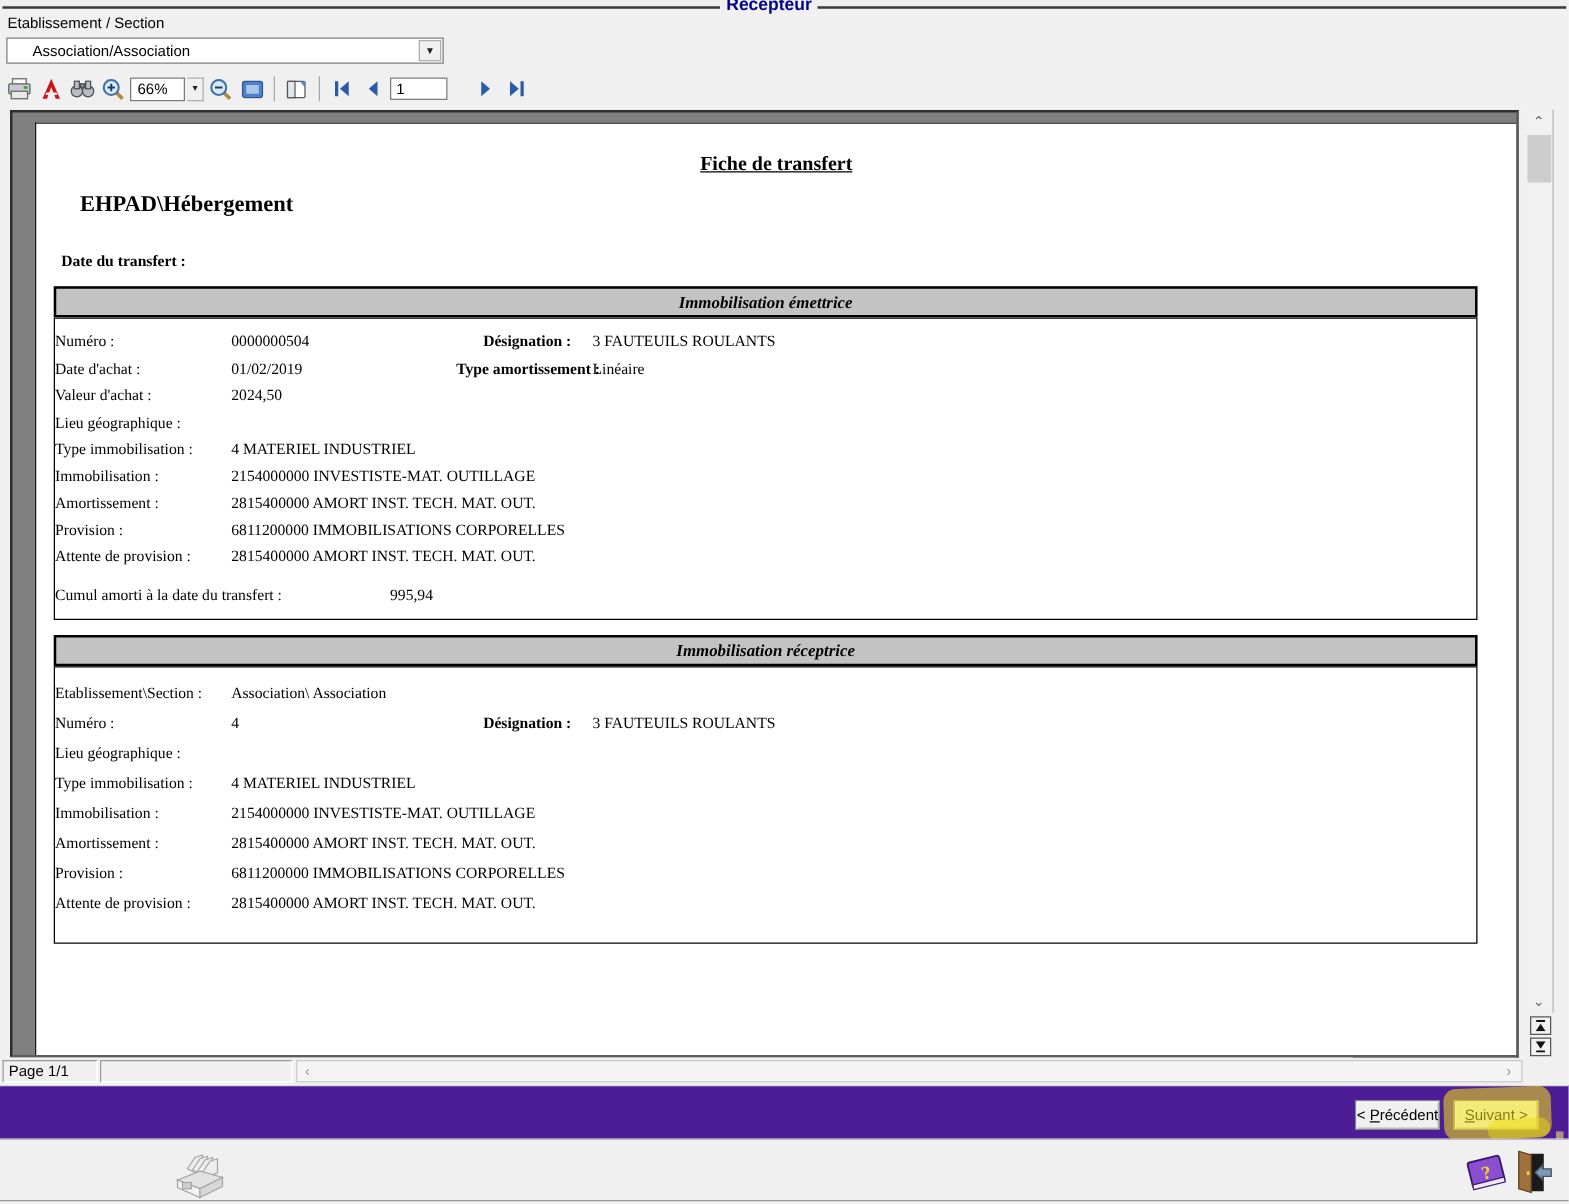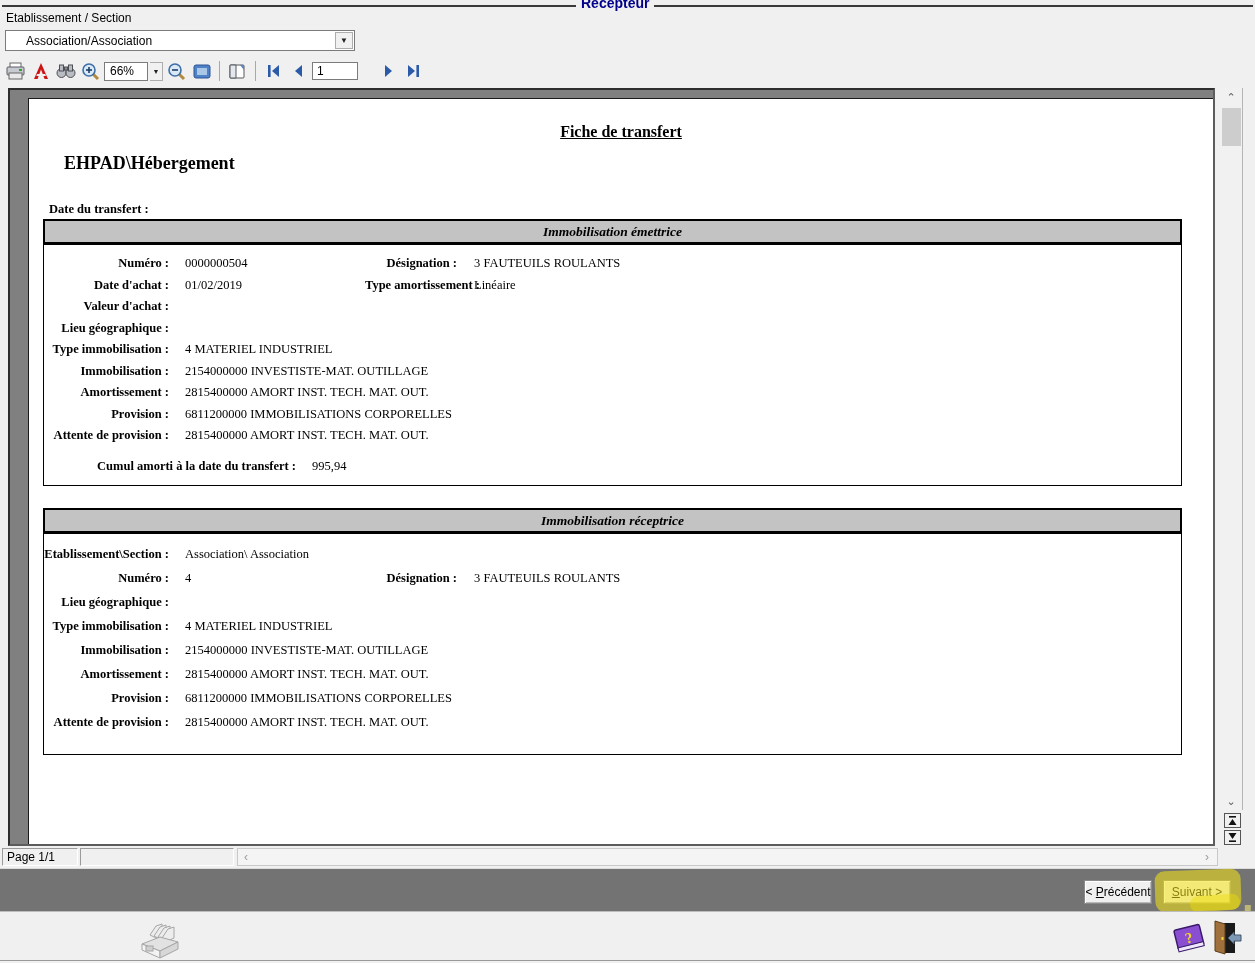--- a/index.html
+++ b/index.html
@@ -62,36 +62,36 @@
     background:#fff; border:1px solid #1a1a1a; border-bottom:none;
     font-family:"Liberation Serif", serif;
   }
   .report-title { position:absolute; top:24px; left:0; width:100%; text-align:center; font-size:16px; font-weight:bold;text-decoration:underline; }
   .report-subtitle { position:absolute; top:54px; left:19px; font-size:18px; font-weight:bold;margin-left:16px; }
   .date-row { position:absolute; top:103px; left:20px; display:flex; font-size:12.5px; }
   .date-row .dlab { font-weight:bold; }
   .date-row .dval { margin-left:10px;margin-top:32px; }
 
   .rsection { position:absolute; left:14px; width:1139px; }
-  .sec1 { top:120px; }
+  .sec1 { top:130px; }
   .sec2 { top:409px; }
   .sec-header {
     height:25px; line-height:22px; background:#c3c3c3; border:2px solid #000;
     text-align:center; font-weight:bold; font-style:italic; font-size:13.5px;
   }
   .sec-body { border:1px solid #000; background:#fff; padding-top:8px; }
   .sec1 .sec-body { height:242px; }
   .sec2 .sec-body { height:222px; }
 
   .frow {
     display:grid; grid-template-columns:141px 180px 100px auto;
     height:21.5px; align-items:center; font-size:12.5px;
   }
   .sec2 .frow { height:24px; }
-  .frow .lab  { grid-column:1; text-align:right; font-weight:bold; padding-right:16px; white-space:nowrap; }
+  .frow .lab  { grid-column:1; font-weight:normal; padding-right:16px; white-space:nowrap; }
   .frow .v1   { grid-column:2 / -1; white-space:nowrap; }
   .frow.has2 .v1 { grid-column:2; }
   .frow .lab2 { grid-column:3; text-align:right; font-weight:bold; padding-right:8px; white-space:nowrap; }
   .frow .v2   { grid-column:4; padding-left:9px; white-space:nowrap; }
   .frow.wide  { grid-template-columns:268px auto; }
   .frow.wide .v1 { grid-column:2 / -1; }
   .frow.gap-before { margin-top:9px; }
 
   
   .vscroll {
@@ -121,21 +121,21 @@
   .sp2 { left:80px; width:154px; }
   .hscroll {
     position:absolute; top:2px; left:237px; width:981px; height:18px;
     background:#f4f4f4; border:1px solid #c9c9c9; color:#9a9a9a;
   }
   .hs-left  { position:absolute; left:6px; top:1px; font-size:12px; }
   .hs-right { position:absolute; right:8px; top:1px; font-size:12px; }
 
   
   .btn-band { position:absolute; top:868px; left:0; width:1255px; height:43px;
-              background:#737373; border-top:1px solid #dcdcdc; }
+              background:#4c1d95; border-top:1px solid #dcdcdc; }
   .wiz-btn {
     position:absolute; top:11px; width:68px; height:24px; background:#f0f0f0;
     border:1px solid #8a8a8a; box-shadow:inset 1px 1px 0 #ffffff, inset -1px -1px 0 #b9b9b9;
     font-size:12px; display:flex; align-items:center; justify-content:center;
     font-family:"Liberation Sans",sans-serif;
   }
   .btn-prev { left:1084px; }
   .btn-next { left:1163px; }
   .accel { text-decoration:underline; }
   .hl-blob {
@@ -278,20 +278,21 @@
 
           <div class="frow has2">
             <span class="lab">Date d'achat :</span>
             <span class="v1">01/02/2019</span>
             <span class="lab2">Type amortissement :</span>
             <span class="v2">Linéaire</span>
           </div>
 
           <div class="frow">
             <span class="lab">Valeur d'achat :</span>
+            <span class="v1">2024,50</span>
 
           </div>
 
           <div class="frow">
             <span class="lab">Lieu géographique :</span>
 
           </div>
 
           <div class="frow">
             <span class="lab">Type immobilisation :</span>

